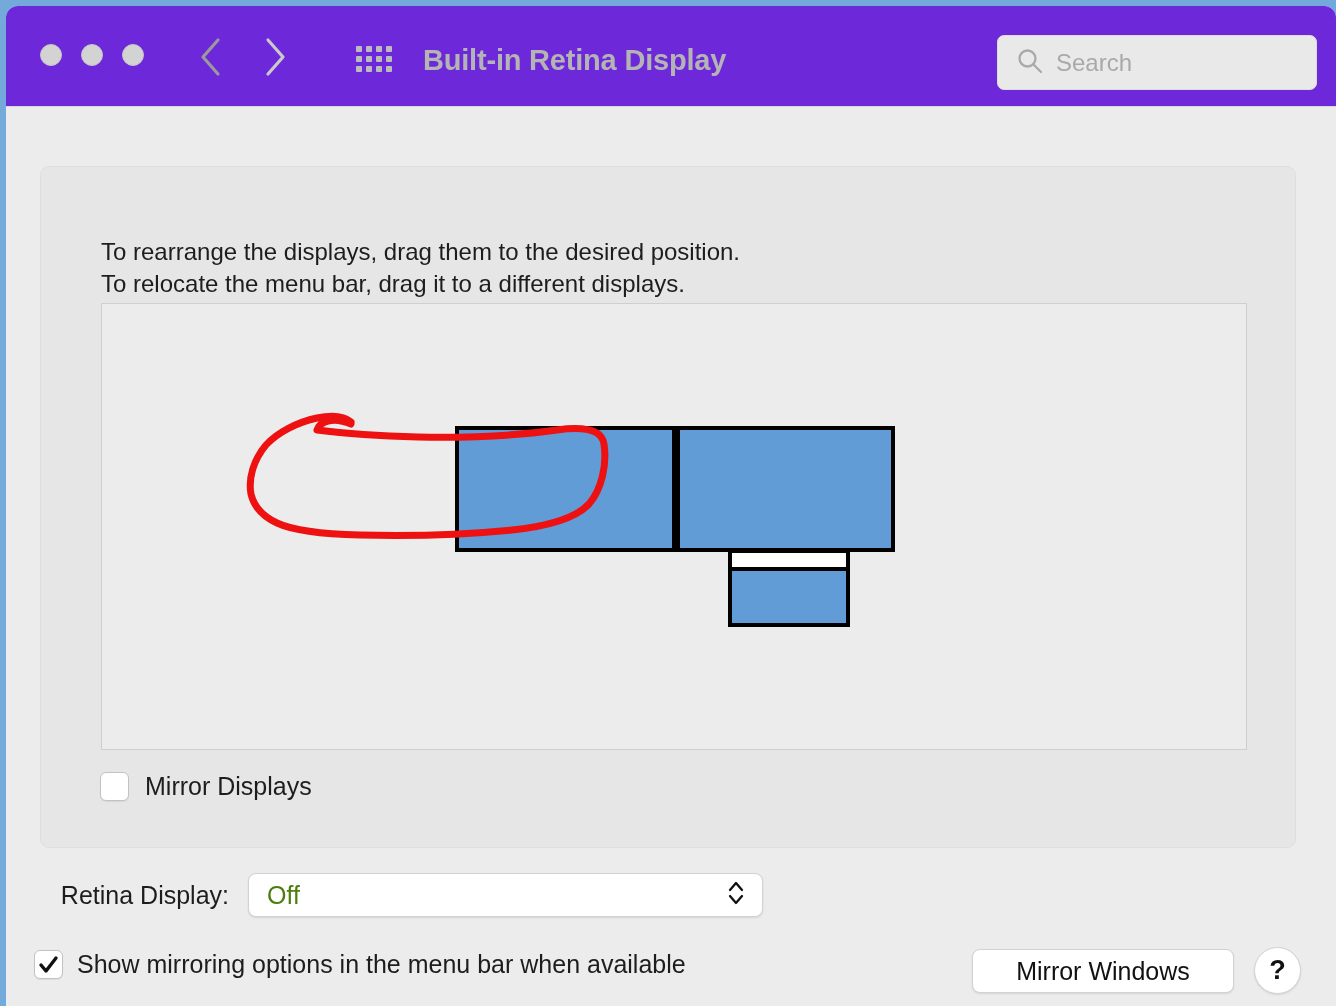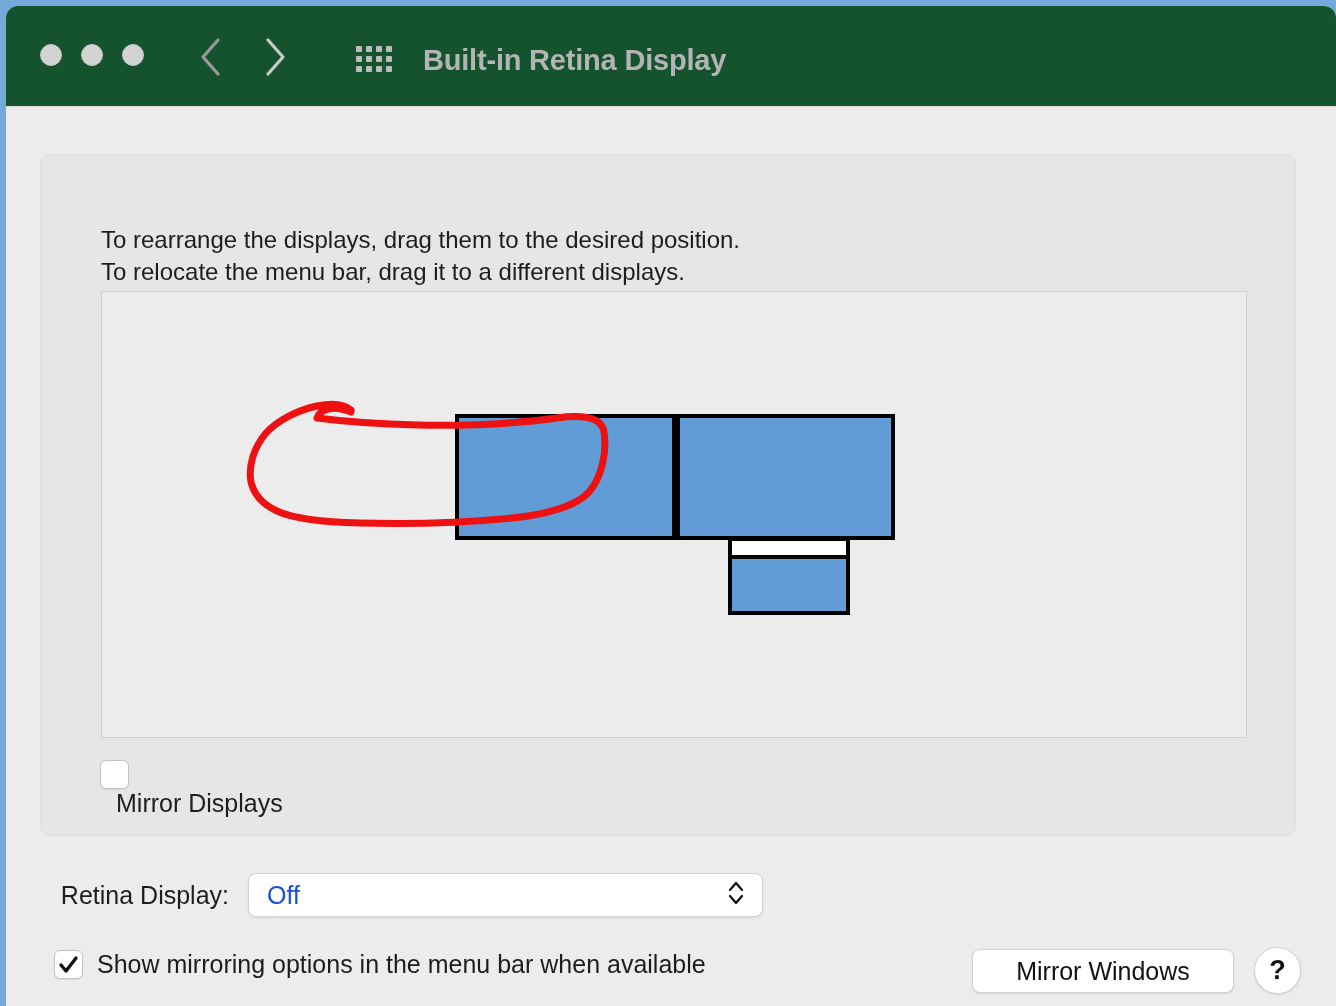--- a/index.html
+++ b/index.html
@@ -25,21 +25,21 @@
     background: #ececec;
     border-top-left-radius: 12px;
     border-top-right-radius: 12px;
     overflow: hidden;
   }
 
   
   #titlebar {
     position: relative;
     height: 100px;
-    background: #14532d;
+    background: #6d28d9;
     border-bottom: 1px solid #d7d7d7;
   }
   .traffic-lights {
     position: absolute;
     left: 34px;
     top: 38px;
     display: flex;
     gap: 19px;
   }
   .tl-dot {
@@ -122,21 +122,21 @@
     display: flex;
     align-items: center;
     padding: 0;
     box-shadow: inset 0 0 0 1px rgba(0,0,0,0.035);
   }
 
   
   #panel {
     position: absolute;
     left: 34px;
-    top: 148px;
+    top: 160px;
     width: 1256px;
     height: 682px;
     background: #e6e6e6;
     border-radius: 9px;
     border: 1px solid #dedede;
     box-sizing: border-box;
   }
   #instructions {
     position: absolute;
     left: 60px;
@@ -187,21 +187,20 @@
     pointer-events: none;
   }
 
   
   #mirror-row {
     position: absolute;
     left: 59px;
     top: 605px;
     display: flex;
     align-items: flex-start;
-    flex-direction: column;
   }
   .cbox {
     width: 29px;
     height: 29px;
     border-radius: 6px;
     background: #ffffff;
     border: 1px solid #c2c2c2;
     box-sizing: border-box;
     box-shadow: 0 1px 1px rgba(0,0,0,0.07);
     display: flex;
@@ -237,40 +236,40 @@
     border-radius: 8px;
     box-sizing: border-box;
     box-shadow: 0 1px 2px rgba(0,0,0,0.10);
     display: flex;
     align-items: center;
     position: relative;
   }
   #airplay-value {
     margin-left: 18px;
     font-size: 25px;
-    color: #1d4ed8;
+    color: #4d7c0f;
   }
   #airplay-chevrons {
     position: absolute;
     right: 16px;
     top: 50%;
     transform: translateY(-50%);
   }
 
   
   #bottom-row {
     position: absolute;
     left: 0;
     right: 0;
     top: 938px;
     height: 60px;
   }
   #show-mirroring {
     position: absolute;
-    left: 48px;
+    left: 28px;
     top: 6px;
     display: flex;
     align-items: center;
   }
   #show-mirroring-label {
     margin-left: 14px;
     font-size: 25px;
     color: #1d1d1d;
     white-space: nowrap;
   }
@@ -346,20 +345,29 @@
         <i></i>
         <i></i>
       <i></i>
         <i></i>
         <i></i>
         <i></i>
     </div>
 
     <div id="win-title">Built-in Retina Display</div>
 
+    <div id="search-box">
+      <span id="search-icon">
+        <svg width="28" height="28" viewBox="0 0 28 28">
+          <circle cx="11.5" cy="11.5" r="8" fill="none" stroke="#a9a9a9" stroke-width="2.3"></circle>
+          <line x1="17.5" y1="17.5" x2="25" y2="25" stroke="#a9a9a9" stroke-width="2.3" stroke-linecap="round"></line>
+        </svg>
+      </span>
+      <span id="search-placeholder">Search</span>
+    </div>
   </div>
 
   <div id="panel">
 
     <div id="instructions">
       <div>To rearrange the displays, drag them to the desired position.</div>
       <div>To relocate the menu bar, drag it to a different displays.</div>
     </div>
 
     <div id="display-canvas">

